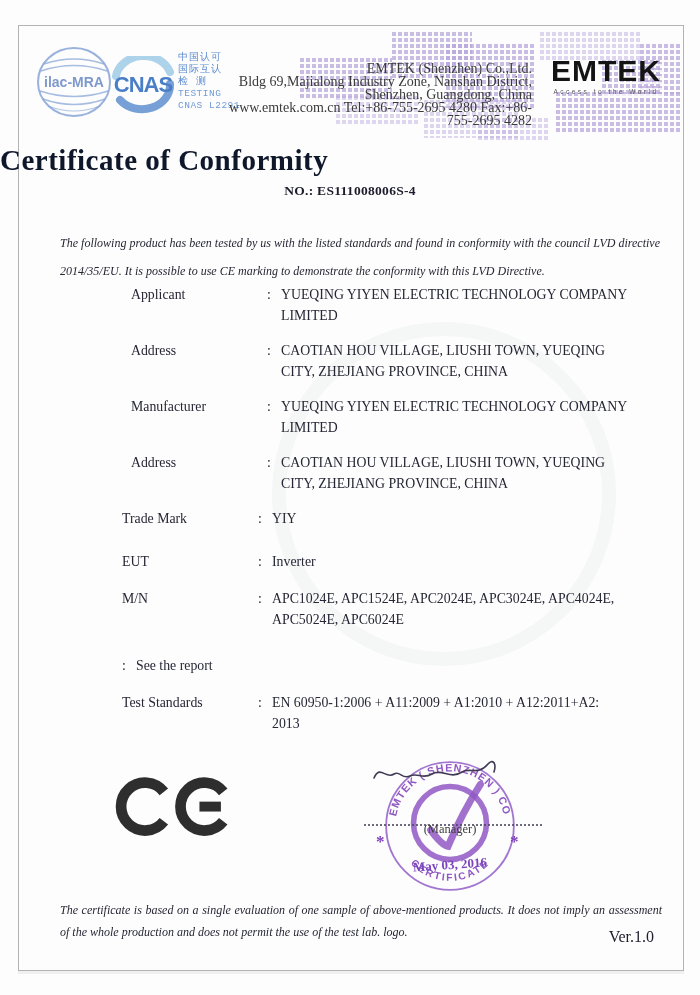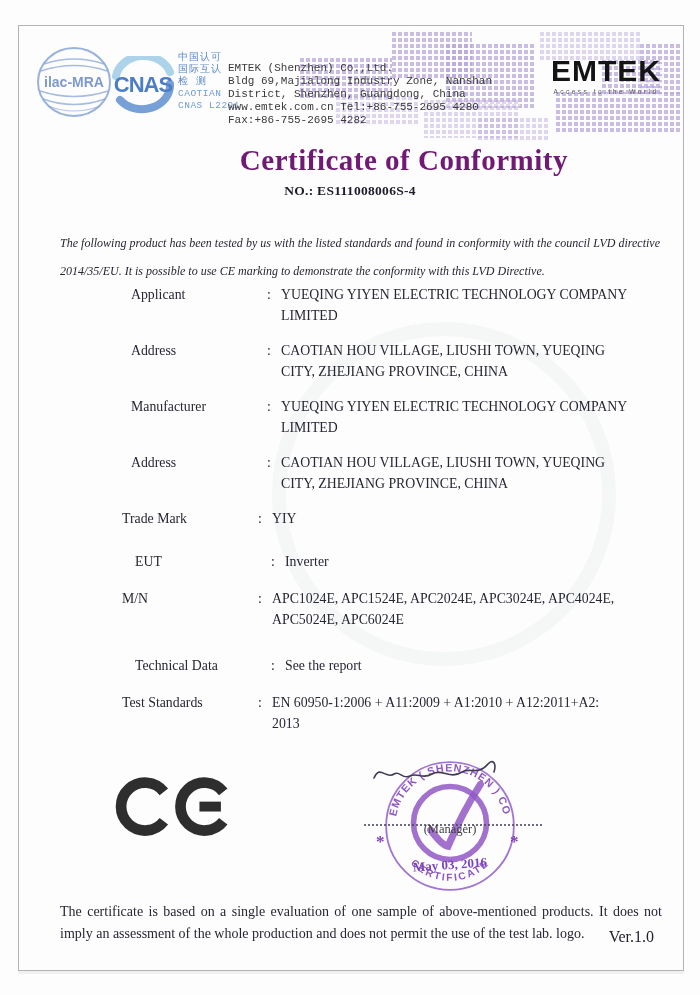--- a/index.html
+++ b/index.html
@@ -32,54 +32,54 @@
     font-family:"Liberation Sans", sans-serif; font-weight:bold;
     font-size:22px; letter-spacing:-1px; color:#4a7ec6; z-index:3;
   }
   .cnas-lines{
     left:178px; top:52px; width:78px;
     font-family:Liberation Mono, monospace;
     color:#5b8bd0; font-size:10px; line-height:12px; letter-spacing:1px;
   }
   .cnas-lines .en{font-size:9.5px; letter-spacing:.5px; color:#6f9bd8;}
   .company-info{
-    left:228px; top:62px; width:304px; text-align:left;
-    font-family:Liberation Mono, monospace; font-size:11px; line-height:13px;
+    left:228px; top:62px; width:304px; text-align:right;
+    font-family:Liberation Serif, serif; font-size:14px; line-height:13px;
     color:#3a3a3a;
   }
   .emtek-logo{left:539px; top:56px; width:134px; text-align:center;}
   .emtek-text{
     font-family:"Liberation Sans", sans-serif; font-weight:bold;
     font-size:30px; letter-spacing:1px; color:#141414; line-height:30px;
   }
   .emtek-tagline{
     font-family:"Liberation Sans", sans-serif; font-size:6.5px;
     letter-spacing:2.5px; color:#5a5a5a; margin-top:2px;
   }
   
   .title{
-    position:absolute; left:0; top:144px; width:568px; text-align:right;
-    font-size:29px; font-weight:bold; color:#701a75; z-index:2; letter-spacing:.5px;
+    position:absolute; left:0; top:144px; width:568px; text-align:left;
+    font-size:29px; font-weight:bold; color:#0f172a; z-index:2; letter-spacing:.5px;
   }
   .cert-no{
     position:absolute; left:0; top:183px; width:700px; text-align:center;
     font-size:13.5px; font-weight:bold; color:#1c1c2c; z-index:2; letter-spacing:.3px;
   }
   .intro{
     position:absolute; left:60px; top:217px; width:600px;
     font-size:12px; line-height:28px; text-align:justify; z-index:2;font-style:italic;
   }
   
   .fields{position:absolute; left:122px; top:284px; width:510px; z-index:2;}
   .frow{display:flex; align-items:flex-start; font-size:13.8px; line-height:21px;}
   .frow .lbl{width:136px; flex:none;}
   .frow .colon{width:14px; flex:none;}
   .frow .val{width:356px;}
   .mb14{margin-bottom:14px;margin-left:9px;} .mb22{margin-bottom:22px;}
-  .mb16{margin-bottom:16px;margin-left:13px;} .mb25{margin-bottom:25px;}
+  .mb16{margin-bottom:16px;} .mb25{margin-bottom:25px;}
   
   .watermark-circle{
     position:absolute; left:272px; top:322px; width:316px; height:316px;
     border:14px solid rgba(168,196,184,0.10); border-radius:50%; z-index:0;
   }
   
   .ce-mark{position:absolute; left:112px; top:763px; z-index:2;}
   
   .stamp{position:absolute; left:370px; top:750px; width:160px; height:152px; z-index:3;}
   .stamp svg{position:absolute; left:0; top:0;}
@@ -94,21 +94,21 @@
   }
   .stamp-date{
     position:absolute; left:0; top:107px; width:160px; text-align:center;
     color:#7b44bd; font-size:13px; font-weight:bold; transform:rotate(-4deg); z-index:5;
   }
   .stamp-star{position:absolute; color:#8040bc; font-size:17px; font-weight:bold; z-index:4;}
   .star-l{left:6px; top:82px;} .star-r{left:140px; top:82px;}
   
   .disclaimer{
     position:absolute; left:60px; top:887px; width:602px;
-    font-size:14px; line-height:22px; text-align:justify; z-index:2;
+    font-size:12px; line-height:22px; text-align:justify; z-index:2;font-style:italic;
   }
   .version{
     position:absolute; right:46px; top:928px; font-size:16px; color:#20202e; z-index:2;
   }
 </style>
 </head>
 <body>
 
 <div class="page">
 
@@ -142,21 +142,21 @@
       <path d="M6 20 A 28 24 0 0 1 60 16" fill="none" stroke="#9fcbe8" stroke-width="8" stroke-linecap="round" opacity=".85"></path>
       <path d="M60 28 A 28 24 0 0 1 10 44" fill="none" stroke="#5588cc" stroke-width="8" stroke-linecap="round" opacity=".8"></path>
     </svg>
     <div class="cnas-wordmark">CNAS</div>
   </div>
 
   <div class="hdr-item cnas-lines">
     <div>中国认可</div>
     <div>国际互认</div>
     <div>检 测</div>
-    <div class="en">CAOTIAN</div>
+    <div class="en">TESTING</div>
     <div class="en">CNAS L2291</div>
   </div>
 
   <div class="hdr-item company-info">
     <div>EMTEK (Shenzhen) Co.,Ltd.</div>
     <div>Bldg 69,Majialong Industry Zone, Nanshan District, Shenzhen, Guangdong, China</div>
     <div>www.emtek.com.cn   Tel:+86-755-2695 4280   Fax:+86-755-2695 4282</div>
   </div>
 
   <div class="hdr-item emtek-logo">
@@ -201,21 +201,20 @@
       <span class="lbl">EUT</span>
       <span class="colon">:</span>
       <span class="val">Inverter</span>
     </div>
     <div class="frow mb25">
       <span class="lbl">M/N</span>
       <span class="colon">:</span>
       <span class="val">APC1024E, APC1524E, APC2024E, APC3024E, APC4024E, APC5024E, APC6024E</span>
     </div>
     <div class="frow mb16">
-      <span class="lbl">Technical Data</span>
       <span class="colon">:</span>
       <span class="val">See the report</span>
     </div>
     <div class="frow">
       <span class="lbl">Test Standards</span>
       <span class="colon">:</span>
       <span class="val">EN 60950-1:2006 + A11:2009 + A1:2010  + A12:2011+A2: 2013</span>
     </div>
   </div>
 

